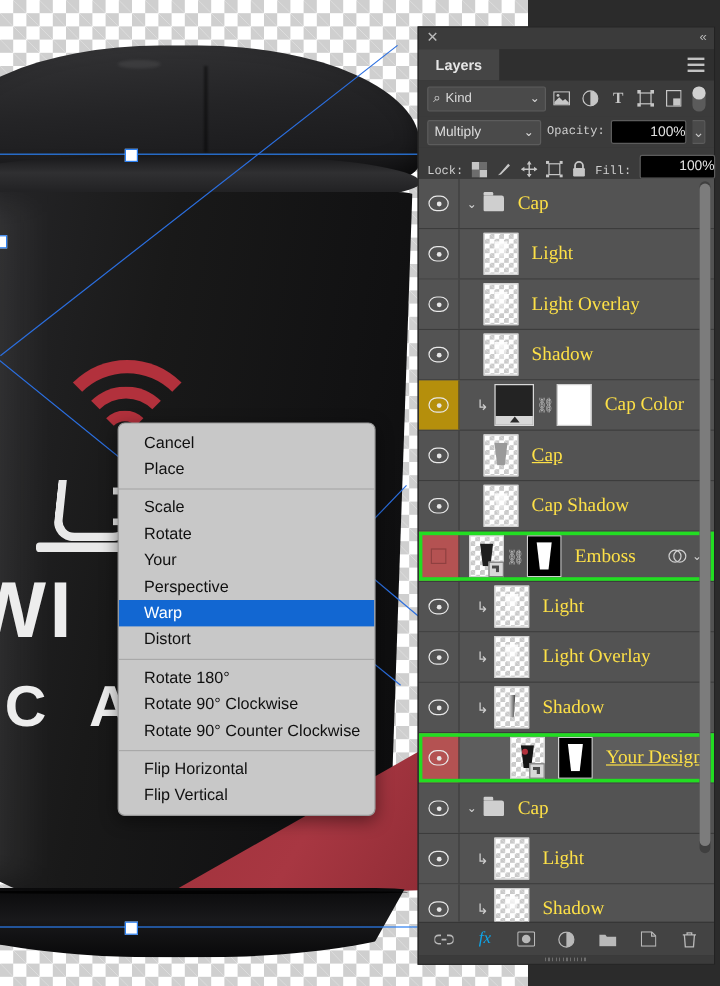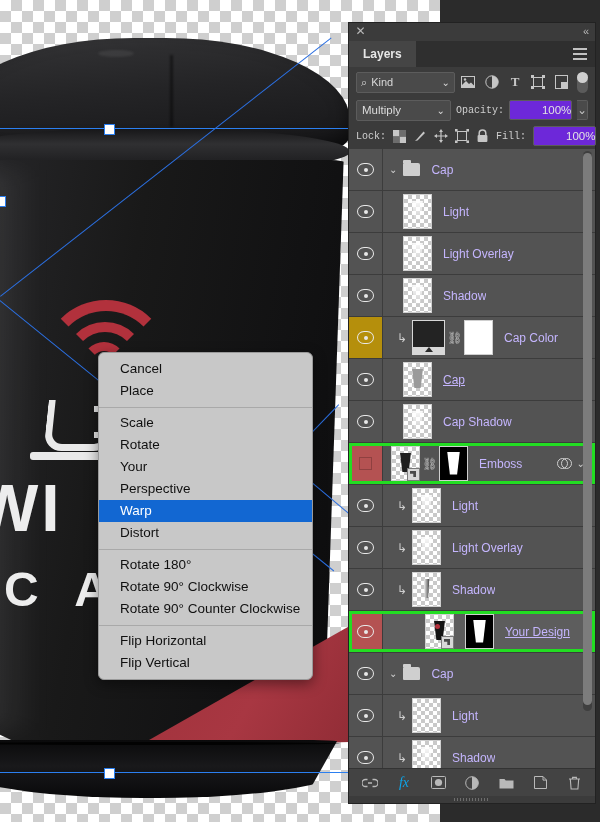--- a/index.html
+++ b/index.html
@@ -178,28 +178,28 @@
   #blend-row{
     height:26px;background:#3b3b3b;display:flex;align-items:center;padding:0 7px;gap:5px;flex:0 0 auto;
   }
   #blend-select{
     width:134px;height:19px;background:#4a4a4a;border:1px solid #5c5c5c;border-radius:2px;
     display:flex;align-items:center;padding:0 5px;color:#dcdcdc;font-size:11.5px;position:relative;
   }
   #blend-select .chev{position:absolute;right:5px;}
   .lbl{color:#cfcfcf;font-size:10px;font-family:Liberation Mono, monospace;}
   .numbox{
-    width:38px;height:18px;background:#6d28d9;border:1px solid #5c5c5c;border-radius:2px;
+    width:38px;height:18px;background:#000000;border:1px solid #5c5c5c;border-radius:2px;
     color:#e2e2e2;font-size:11.5px;display:flex;align-items:center;justify-content:center;padding-left:32px;
   }
   .numchev{width:14px;height:18px;background:#4a4a4a;border:1px solid #5c5c5c;border-left:none;
     border-radius:0 2px 2px 0;display:flex;align-items:center;justify-content:center;color:#c9c9c9;}
 
   #lock-row{
-    height:26px;background:#3b3b3b;display:flex;align-items:center;padding:0 7px;gap:7px;flex:0 0 auto;
+    height:26px;background:#3b3b3b;display:flex;align-items:flex-end;padding:0 7px;gap:7px;flex:0 0 auto;
   }
   .lock-ico{width:16px;height:16px;display:flex;align-items:center;justify-content:center;color:#c6c6c6;}
 
   #layer-list{
     flex:1 1 auto;background:#454545;overflow:hidden;position:relative;
   }
   .layer-row{
     height:41px;display:flex;align-items:center;border-bottom:1px solid #3c3c3c;
     position:relative;background:#535353;
   }
@@ -260,21 +260,21 @@
   }
   .mask-thumb{
     width:27px;height:33px;border:1px solid #cfcfcf;background:#000;position:relative;flex:0 0 auto;
   }
   .mask-thumb .m-cup{
     position:absolute;left:50%;top:14%;transform:translateX(-50%);
     width:15px;height:23px;background:#fff;clip-path:polygon(8% 0%,92% 0%,74% 100%,26% 100%);
   }
   .mask-thumb.white-only{background:#fff;}
   .layer-name{
-    color:#c4b5fd;font-size:12px;margin-left:6px;white-space:nowrap;overflow:hidden;text-overflow:ellipsis;
+    color:#fde047;font-size:16px;margin-left:6px;white-space:nowrap;overflow:hidden;text-overflow:ellipsis;font-family:Liberation Serif, serif;
   }
   .layer-name.underline{text-decoration:underline;}
   .fx-right{
     margin-left:auto;display:flex;align-items:center;gap:6px;padding-right:10px;color:#d0d0d0;
   }
   .fx-circles{width:14px;height:12px;position:relative;}
   .fx-circles::before,.fx-circles::after{
     content:"";position:absolute;top:0;width:9px;height:9px;border:1.4px solid #d0d0d0;border-radius:50%;
   }
   .fx-circles::before{left:0;}

